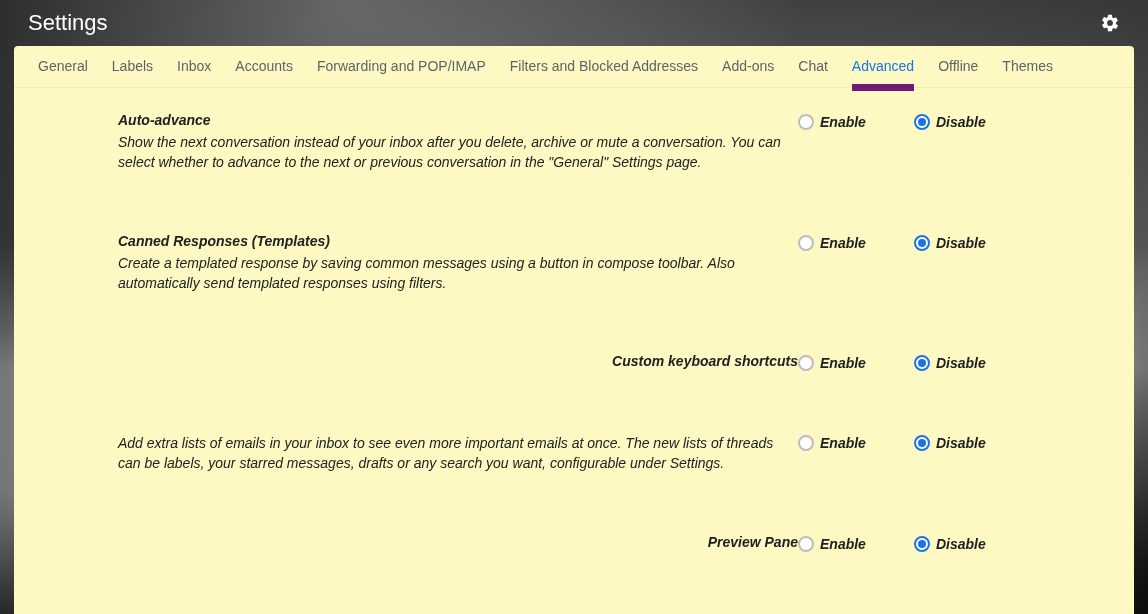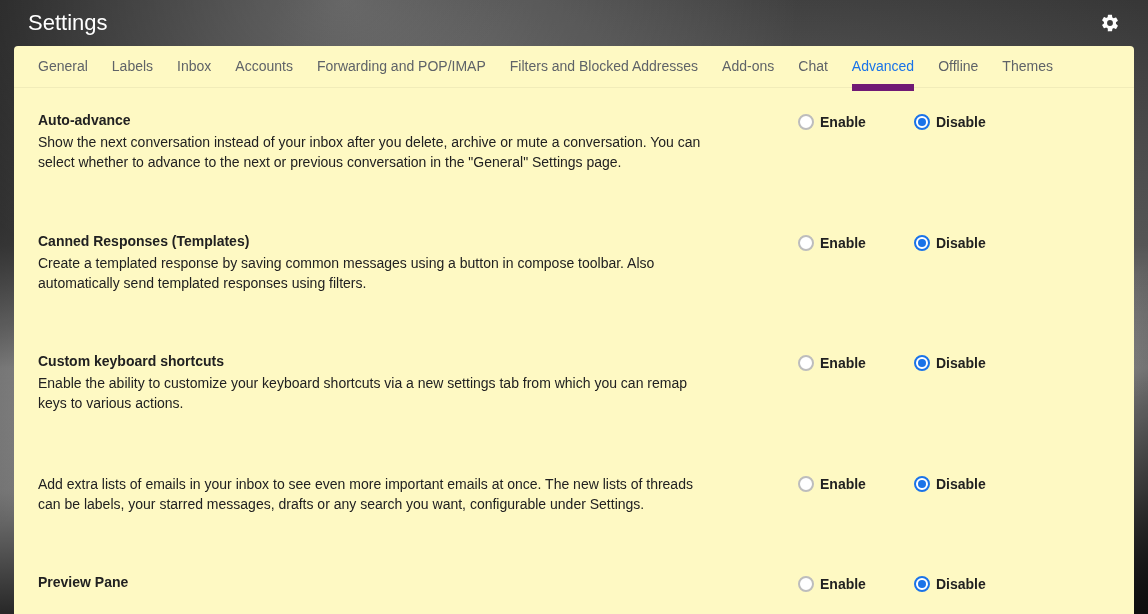--- a/index.html
+++ b/index.html
@@ -82,23 +82,24 @@
       color: #1a73e8;
       border-bottom: 7px solid #701a75;
     }
 
     .content {
       padding: 24px 24px 0 24px;
     }
 
     .row {
       display: flex;
-      justify-content: space-between;
+      justify-content: flex-end;
       align-items: flex-start;
       padding: 0 0 60px 0;
+      font-style: italic;
     }
     .row:last-child { padding-bottom: 20px; }
 
     .left {
       max-width: 680px;
     }
     .row-title {
       font-size: 14px;
       font-weight: 700;
       color: #212121;
@@ -213,21 +214,20 @@
         <label class="radio-group">
           <span class="radio on"></span>
           <span class="radio-label">Disable</span>
         </label>
       </div>
     </div>
 
     <div class="row">
       <div class="left">
         <div class="row-title">Custom keyboard shortcuts</div>
-        <div class="row-desc">Enable the ability to customize your keyboard shortcuts via a new settings tab from which you can remap keys to various actions.</div>
       </div>
       <div class="right">
         <label class="radio-group">
           <span class="radio off"></span>
           <span class="radio-label">Enable</span>
         </label>
         <label class="radio-group">
           <span class="radio on"></span>
           <span class="radio-label">Disable</span>
         </label>

